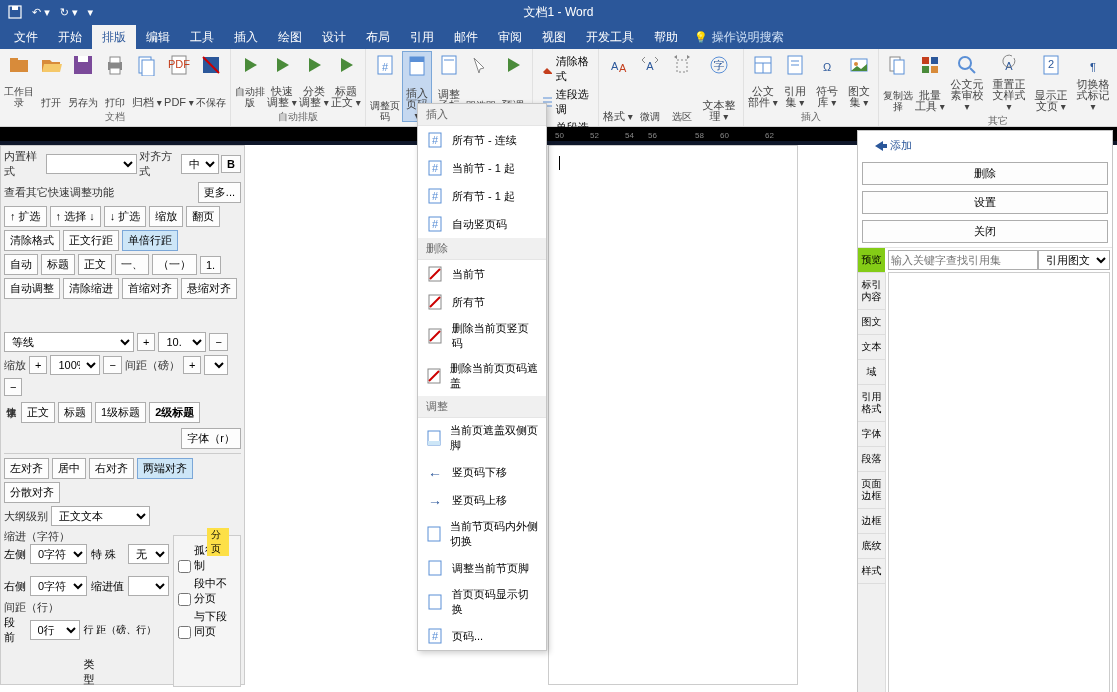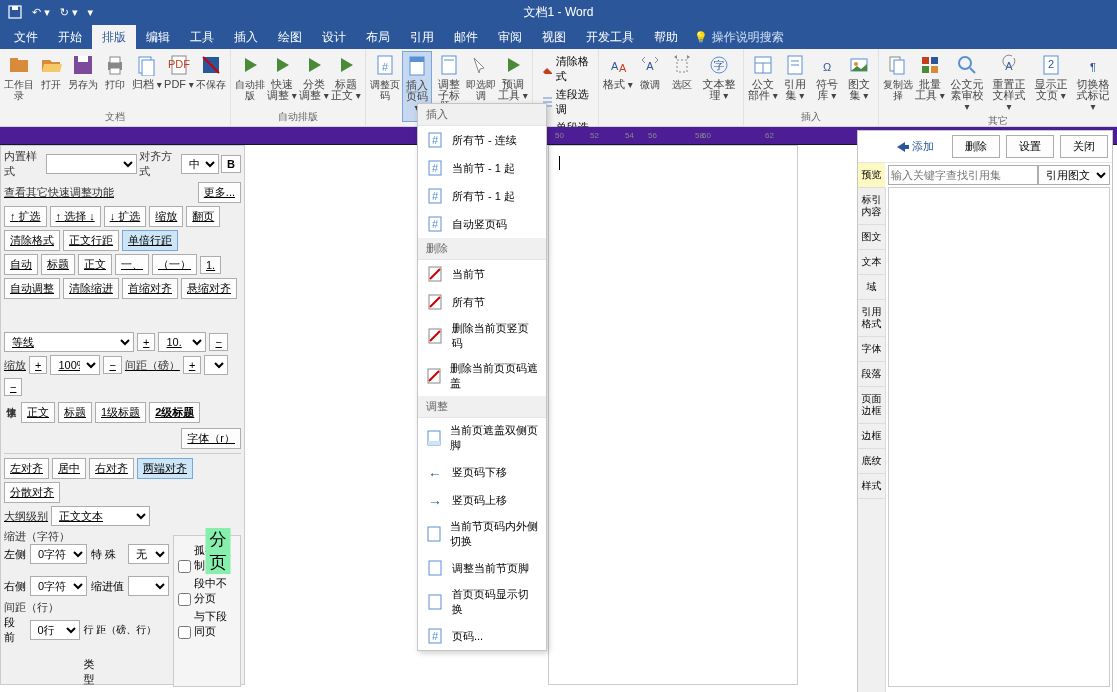--- a/index.html
+++ b/index.html
@@ -15,80 +15,80 @@
 .menubar { background:#2b579a; height:24px; display:flex; align-items:center; padding:0 4px; }
 .menubar .tab { color:#fff; padding:4px 10px; cursor:pointer; font-size:12px; }
 .menubar .tab.active { background:#f3f3f3; color:#2b579a; }
 .menubar .bulb { color:#fff; margin-left:6px; }
 .menubar .tell { color:#cfe0f5; margin-left:4px; font-size:12px; }
 
 
 .ribbon { background:#f3f3f3; height:78px; border-bottom:1px solid #d4d4d4; display:flex; position:relative; }
 .rgroup { display:flex; flex-direction:column; align-items:center; padding:2px 4px 0; border-right:1px solid #e1e1e1; }
 .rgroup .buttons { display:flex; gap:2px; flex:1; }
-.rbtn { display:flex; flex-direction:column; align-items:center; justify-content:flex-start; width:30px; padding-top:2px; cursor:pointer; }
+.rbtn { display:flex; flex-direction:column; align-items:center; justify-content:space-between; width:30px; padding-top:2px; cursor:pointer; }
 .rbtn.wide { width:40px; }
 .rbtn .ico { width:24px; height:24px; display:flex; align-items:center; justify-content:center; }
 .rbtn .lbl { font-size:10px; text-align:center; line-height:11px; margin-top:2px; color:#444; }
 .rbtn.active { background:#c5d8f0; border:1px solid #7ba7d8; }
 .rgroup .gname { font-size:10px; color:#666; padding:2px 0; }
 .smallstack { display:flex; flex-direction:column; gap:1px; padding-top:2px; }
 .smallstack .srow { display:flex; align-items:center; gap:4px; cursor:pointer; font-size:10px; padding:1px 4px; }
 .smallstack .sico { width:14px; height:14px; }
 
 
-.ruler { height:18px; background:#4c1d95; border-bottom:1px solid #0f172a; display:flex; position:relative; overflow:hidden; }
+.ruler { height:18px; background:#000000; border-bottom:4px solid #0f172a; display:flex; position:relative; overflow:hidden; }
 .ruler .mark { position:absolute; top:4px; font-size:8px; color:#888; }
 
 
 .leftpanel { position:absolute; left:0; top:145px; width:245px; background:#f0f0f0; border:1px solid #ccc; padding:3px; height:540px; }
 .toprow { display:flex; gap:2px; margin-bottom:3px; align-items:center; }
 .lbtn { background:#fdfdfd; border:1px solid #adadad; padding:2px 5px; cursor:pointer; font-size:11px; white-space:nowrap; }
 .lbtn.tog { background:#cde6f7; border-color:#7ba7d8; }
 .linput { border:1px solid #adadad; padding:2px 3px; background:#fff; font-size:11px; }
 .lbl2 { font-size:11px; color:#333; }
-.row { display:flex; gap:3px; margin-bottom:3px; align-items:center; flex-wrap:wrap;text-decoration:underline; }
+.row { display:flex; gap:3px; margin-bottom:3px; align-items:center; flex-wrap:wrap; }
 .sep { height:1px; background:#ccc; margin:4px 0; }
 .sect { border:1px solid #ccc; padding:4px; margin-top:6px; background:#f5f5f5; position:relative; }
 .chkrow { display:flex; align-items:flex-end; gap:3px; font-size:11px; margin:3px 0; }
 .fieldgrid { display:grid; grid-template-columns:auto 1fr auto 1fr; gap:12px 4px; align-items:center; font-size:11px; }
 select.linput { height:20px; }
 
 
 .dropdown { position:absolute; left:417px; top:103px; width:130px; background:#fff; border:1px solid #c6c6c6; box-shadow:2px 2px 6px rgba(0,0,0,0.2); z-index:100; }
 .dropdown .dhdr { background:#f0f0f0; color:#666; font-size:11px; padding:3px 8px; border-bottom:1px solid #e5e5e5; }
 .dropdown .ditem { display:flex; align-items:center; gap:8px; padding:5px 8px; cursor:pointer; font-size:11px; }
 .dropdown .dico { width:18px; height:18px; display:flex; align-items:center; justify-content:center; }
 
 
 .docarea { position:absolute; left:548px; top:145px; width:250px; height:540px; background:#fff; border:1px solid #ccc; }
 .docarea .cursor { position:absolute; left:10px; top:10px; width:1px; height:14px; background:#000; }
 
 
 .rightpanel { position:absolute; right:4px; top:130px; width:256px; background:#fff; border:1px solid #c6c6c6; }
-.rightpanel .topbtns { display:flex; gap:6px; padding:4px; justify-content:flex-end; border-bottom:1px solid #e5e5e5; }
+.rightpanel .topbtns { display:flex; gap:6px; padding:4px; justify-content:flex-end; border-bottom:1px solid #e5e5e5;flex-direction:column; }
 .rightpanel .pb { border:1px solid #adadad; background:#fdfdfd; padding:3px 12px; cursor:pointer; font-size:11px; }
 .rightpanel .pb.pin { border:none; background:none; color:#2b579a; display:flex; align-items:center; gap:2px;}
 .rightpanel .body { display:flex; height:535px; }
 .rightpanel .vtabs { width:28px; background:#f0f0f0; border-right:1px solid #ddd; display:flex; flex-direction:column; }
 .rightpanel .vtab { writing-mode:horizontal-tb; padding:6px 2px; border-bottom:1px solid #ddd; font-size:10px; cursor:pointer; text-align:center; line-height:12px; }
-.rightpanel .vtab.active { background:#fef9c3; border-right:1px solid #fff; margin-right:-1px; }
+.rightpanel .vtab.active { background:#84cc16; border-right:1px solid #fff; margin-right:-1px; }
 .rightpanel .content { flex:1; padding:2px; }
 .rightpanel .search { width:100%; border:1px solid #adadad; padding:2px; font-size:11px; }
 
 
 .i-blue { fill:#2b579a; }
 .i-orange { fill:#d88b3a; }
 .i-green { fill:#4a8b3a; }
 .i-red { fill:#c43e1c; }
 .i-gray { fill:#888; }
 .i-purple { fill:#7b4a9a; }
 
 .pagegroup { position:relative; }
-.pagegroup .ghdr { position:absolute; top:-8px; left:50%; transform:translateX(-50%); background:#86efac; padding:0 4px; font-size:17px;margin-left:11px; }
+.pagegroup .ghdr { position:absolute; top:-8px; left:50%; transform:translateX(-50%); background:#fde047; padding:0 4px; font-size:10px;margin-left:11px; }
 </style>
 </head>
 <body>
 
 <div class="titlebar">
   <div class="qat">
     <span><svg width="14" height="14">
           <rect x="1" y="1" width="12" height="12" fill="none" stroke="#fff" stroke-width="1.2"></rect>
           <rect x="4" y="1" width="6" height="4" fill="#fff"></rect>
         </svg></span>
@@ -451,21 +451,21 @@
     <div class="gname">其它</div>
   </div>
 </div>
 
 <div class="ruler">
   <span class="mark" style="left:555px">50</span>
   <span class="mark" style="left:590px">52</span>
   <span class="mark" style="left:625px">54</span>
   <span class="mark" style="left:648px">56</span>
   <span class="mark" style="left:695px">58</span>
-  <span class="mark" style="left:702px">60</span>
+  <span class="mark" style="left:720px">60</span>
   <span class="mark" style="left:765px">62</span>
   <span class="mark" style="left:1065px">42</span>
 </div>
 
 <div class="leftpanel">
   <div class="toprow">
     <span class="lbl2">内置样式</span>
     <select class="linput" style="width:100px"></select>
     <span class="lbl2">对齐方式</span>
     <select class="linput" style="width:38px"><option>中</option></select>

